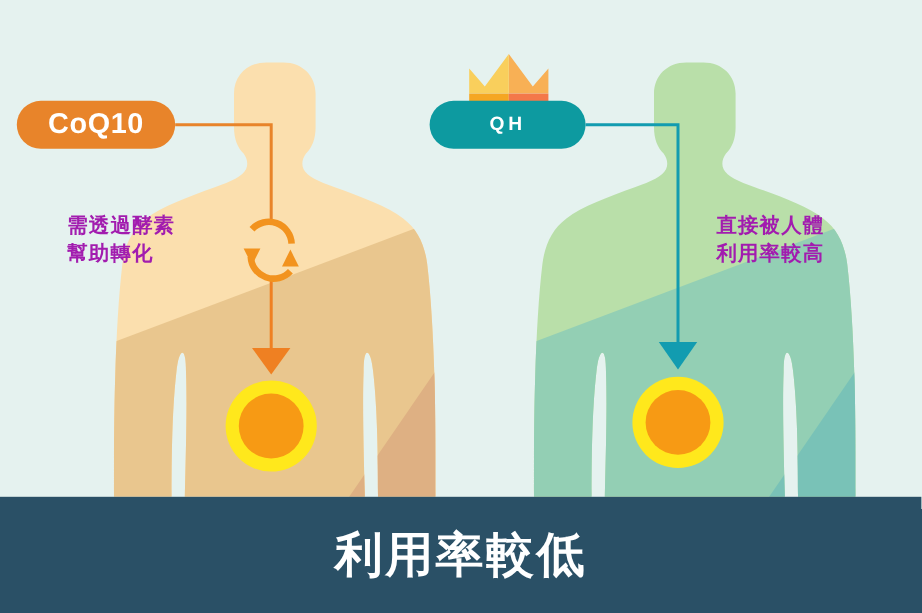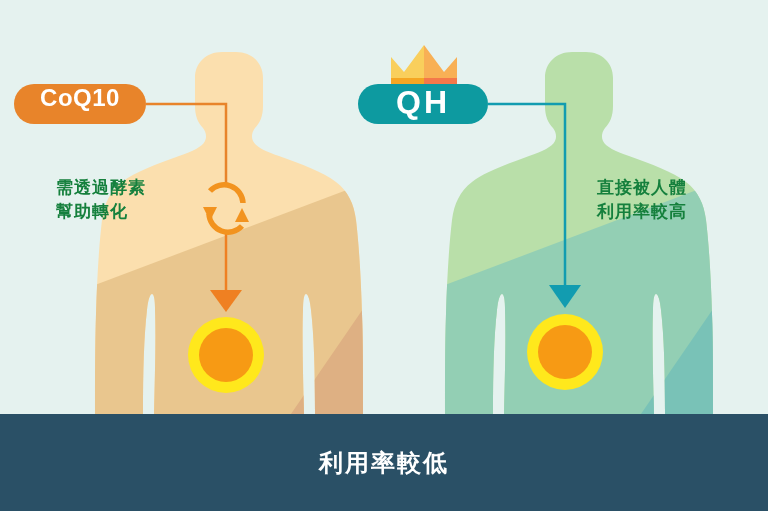--- a/index.html
+++ b/index.html
@@ -9,57 +9,57 @@
     background:#e5f2ef;
     overflow:hidden;
     position:relative;
   }
   #stage { position:absolute; inset:0; width:768px; height:511px; }
   .svg-layer { position:absolute; top:0; left:0; width:768px; height:511px; }
 
   
   .badge {
     position:absolute;
-    display:flex; align-items:flex-start; justify-content:center;
+    display:flex; align-items:center; justify-content:center;
     color:#fff; font-weight:bold; letter-spacing:.5px;
     border-radius:999px;
     white-space:nowrap;
   }
   #coq10-badge {
     left:14px; top:84px; width:132px; height:40px;
     background:#e8842a; font-size:24px;
   }
   #qh-badge {
     left:358px; top:84px; width:130px; height:40px;
-    background:#0d9aa0; font-size:32px; letter-spacing:3px;
+    background:#0d9aa0; font-size:16px; letter-spacing:3px;
   }
 
   
   .ann {
     position:absolute;
-    color:#15803d;
+    color:#a21caf;
     font-size:17px;
     line-height:1.42;
     font-weight:bold;
     letter-spacing:1px;
     white-space:pre-line;
   }
   #ann-left  { left:56px;  top:176px; }
   #ann-right { left:597px; top:176px; }
 
   
   #bottom-bar {
     position:absolute; left:0; top:414px; width:768px; height:97px;
     background:#2a5066;
     display:flex;
   }
   .bar-cell {
     flex:1 1 50%;
     display:flex; align-items:center; justify-content:center;
-    font-size:24px; font-weight:bold; letter-spacing:2px;
+    font-size:40px; font-weight:bold; letter-spacing:2px;
   }
   #bar-left-label  { color:#ffffff; }
   #bar-right-label { color:#cfdc1a; }
 </style>
 </head>
 <body>
 
 <div id="stage">
 
   <svg class="svg-layer" viewBox="0 0 768 511">

